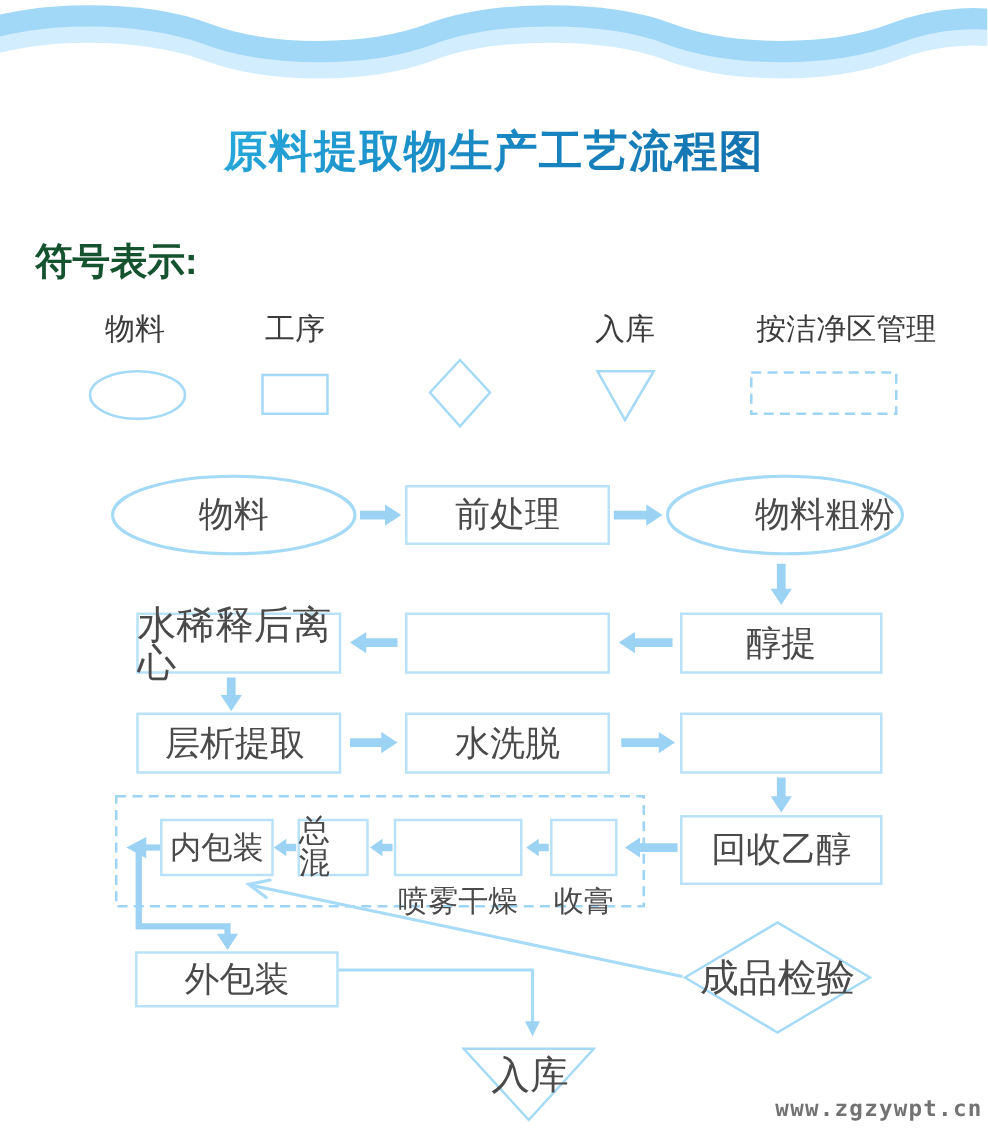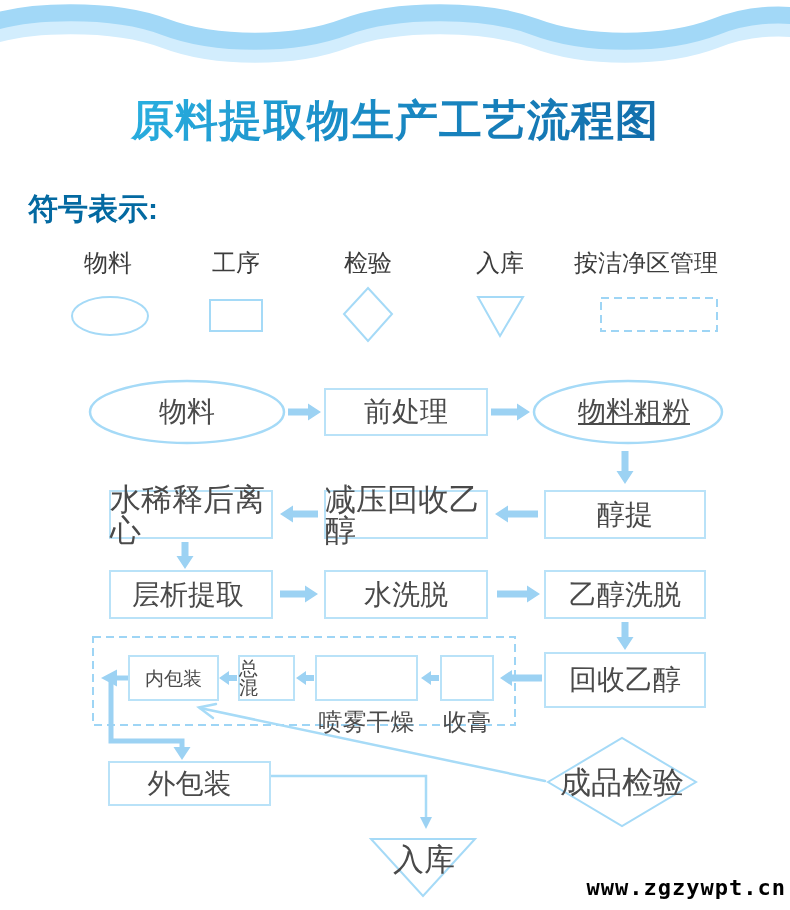--- a/index.html
+++ b/index.html
@@ -1,31 +1,31 @@
 <!DOCTYPE html>
 <html><head>
 <meta charset="utf-8">
 <style>
   html,body{margin:0;padding:0;background:#ffffff;}
   #page{position:relative;width:790px;height:910px;background:#ffffff;overflow:hidden;
         font-family:"Liberation Sans","DejaVu Sans",sans-serif;}
   #gfx{position:absolute;left:0;top:0;width:790px;height:910px;}
   .abs{position:absolute;display:flex;align-items:center;justify-content:center;}
-  .title{left:0;top:90px;width:790px;height:62px;font-size:43px;font-weight:bold;letter-spacing:1px;
+  .title{left:0;top:90px;width:790px;height:62px;font-size:35px;font-weight:bold;letter-spacing:1px;
          background:linear-gradient(125deg,#33c5f0 0%,#1a8cc6 45%,#0e5f9e 100%);
          -webkit-background-clip:text;background-clip:text;
          -webkit-text-fill-color:transparent;color:transparent;}
   .legend-heading{left:28px;top:190px;width:220px;height:38px;justify-content:flex-start;
-         font-size:30px;font-weight:bold;color:#0369a1;}
+         font-size:30px;font-weight:bold;color:#14532d;}
   .legend-label{top:248px;height:30px;font-size:24px;color:#3c3c3c;}
   .node-label{color:#4a4a4a;line-height:1;}
   .wm{left:560px;top:875px;width:226px;height:24px;justify-content:flex-end;
       font-family:"DejaVu Sans Mono","Liberation Mono",monospace;font-weight:bold;
-      font-size:22px;color:#000000;letter-spacing:1px;}
-  .fs28{font-size:28px;} .fs26{font-size:31px;} .fs25{font-size:19px;} .fs24{font-size:24px;margin-top:44px;}
+      font-size:18px;color:#737373;letter-spacing:1px;}
+  .fs28{font-size:28px;} .fs26{font-size:31px;} .fs25{font-size:25px;} .fs24{font-size:24px;margin-top:44px;}
 </style>
 </head>
 <body>
 
 <div id="page">
 
   <svg id="gfx" viewBox="0 0 790 910">
 
     <g>
       <path d="M-20,41 C 25,22 115,22 165,41 C 215,60 295,60 345,41 C 395,22 485,22 535,41 C 585,60 665,60 715,41 C 750,27 790,26 812,34" fill="none" stroke="#d2edfd" stroke-width="15"></path>
@@ -91,33 +91,30 @@
       <polygon points="548,782 622,738 696,782 622,826" stroke="#a5daf7"></polygon>
       <polygon points="371,839 475,839 423,896" stroke="#a5daf7"></polygon>
     </g>
   </svg>
 
   <div class="abs title">原料提取物生产工艺流程图</div>
   <div class="abs legend-heading">符号表示:</div>
 
   <div class="abs legend-label" style="left:58px;width:100px;">物料</div>
   <div class="abs legend-label" style="left:186px;width:100px;">工序</div>
-  <div class="abs legend-label" style="left:318px;width:100px;">检验</div>
   <div class="abs legend-label" style="left:450px;width:100px;">入库</div>
-  <div class="abs legend-label" style="left:546px;width:200px;text-align:right;">按洁净区管理</div>
+  <div class="abs legend-label" style="left:577px;width:200px;text-align:right;">按洁净区管理</div>
 
   <div class="abs node-label fs28" style="left:90px;top:381px;width:194px;height:62px;">物料</div>
   <div class="abs node-label fs28" style="left:325px;top:389px;width:162px;height:46px;">前处理</div>
-  <div class="abs node-label fs28" style="left:540px;top:381px;width:188px;height:62px;text-decoration:underline;">物料粗粉</div>
+  <div class="abs node-label fs28" style="left:566px;top:381px;width:188px;height:62px;">物料粗粉</div>
   <div class="abs node-label fs26" style="left:110px;top:491px;width:162px;height:47px;">水稀释后离心</div>
-  <div class="abs node-label fs26" style="left:325px;top:491px;width:162px;height:47px;">减压回收乙醇</div>
   <div class="abs node-label fs28" style="left:545px;top:491px;width:160px;height:47px;">醇提</div>
   <div class="abs node-label fs28" style="left:110px;top:571px;width:156px;height:47px;">层析提取</div>
   <div class="abs node-label fs28" style="left:325px;top:571px;width:162px;height:47px;">水洗脱</div>
-  <div class="abs node-label fs28" style="left:545px;top:571px;width:160px;height:47px;">乙醇洗脱</div>
   <div class="abs node-label fs25" style="left:129px;top:656px;width:89px;height:44px;">内包装</div>
   <div class="abs node-label fs25" style="left:239px;top:656px;width:31px;height:44px;">总混</div>
   <div class="abs node-label fs24" style="left:316px;top:656px;width:101px;height:44px;">喷雾干燥</div>
   <div class="abs node-label fs24" style="left:441px;top:656px;width:52px;height:44px;">收膏</div>
   <div class="abs node-label fs28" style="left:545px;top:653px;width:160px;height:54px;">回收乙醇</div>
   <div class="abs node-label fs28" style="left:109px;top:762px;width:161px;height:43px;">外包装</div>
   <div class="abs node-label fs26" style="left:548px;top:738px;width:148px;height:88px;">成品检验</div>
   <div class="abs node-label fs26" style="left:384px;top:842px;width:80px;height:34px;">入库</div>
 
   <div class="abs wm">www.zgzywpt.cn</div>

